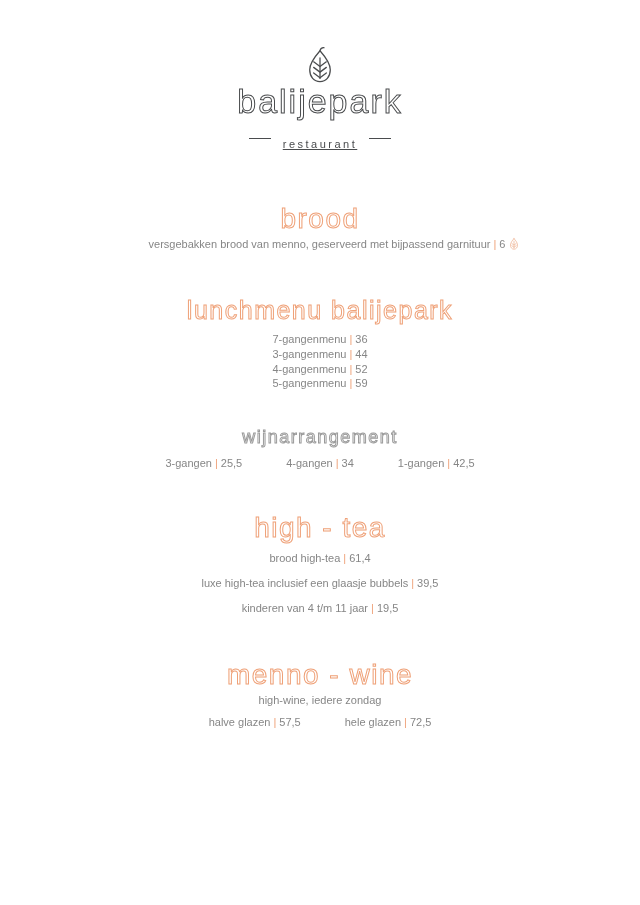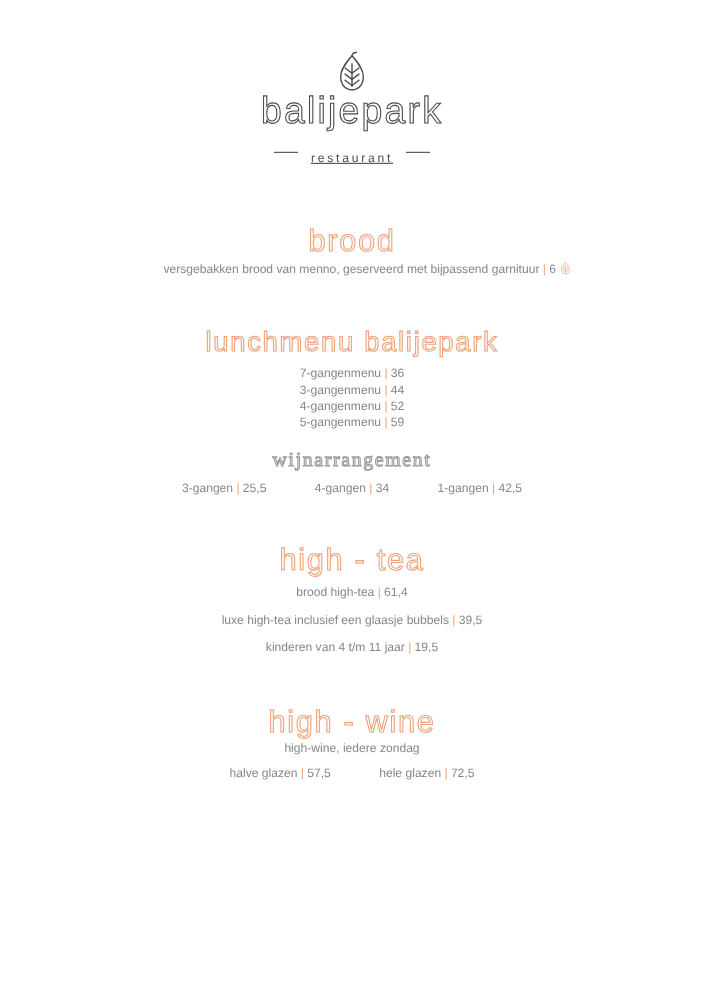--- a/index.html
+++ b/index.html
@@ -76,21 +76,21 @@
   }
 
   .inline-leaf { vertical-align:-2px; margin-left:4px; }
 
   
   .s-brood-title    { margin-top:55px; }
   .s-brood-desc     { margin-top:4px;padding-left:28px; }
   .s-lunch-title    { margin-top:44px; font-size:25px; line-height:30px; }
   .s-lunch-list     { margin-top:7px; }
   .s-lunch-note     { margin-top:17px; }
-  .s-wijn-title     { margin-top:16px;font-family:Liberation Serif, serif; }
+  .s-wijn-title     { margin-top:36px; }
   .s-wijn-row       { margin-top:9px; }
   .s-tea-title      { margin-top:44px; }
   .s-tea-1          { margin-top:9px; }
   .s-tea-2          { margin-top:11px; }
   .s-tea-3          { margin-top:11px; }
   .s-wine-title     { margin-top:46px; }
   .s-wine-sub       { margin-top:4px; }
   .s-wine-row       { margin-top:8px; }
   .s-footer         { margin-top:46px; }
 </style>
@@ -168,21 +168,21 @@
     </div>
     <div class="line s-tea-2">
       <span>luxe high-tea inclusief een glaasje bubbels</span><span class="sep">|</span><span>39,5</span>
     </div>
     <div class="line s-tea-3">
       <span>kinderen van 4 t/m 11 jaar</span><span class="sep">|</span><span>19,5</span>
     </div>
   </div>
 
   <div class="center">
-    <div class="script h-orange s-wine-title">high - wine</div>
+    <div class="script h-orange s-wine-title">menno - wine</div>
     <div class="line s-wine-sub">high-wine, iedere zondag</div>
     <div class="row-flex line s-wine-row">
       <span>
         <span>halve glazen</span><span class="sep">|</span><span>57,5</span>
       </span>
       <span>
         <span>hele glazen</span><span class="sep">|</span><span>72,5</span>
       </span>
     </div>
   </div>

